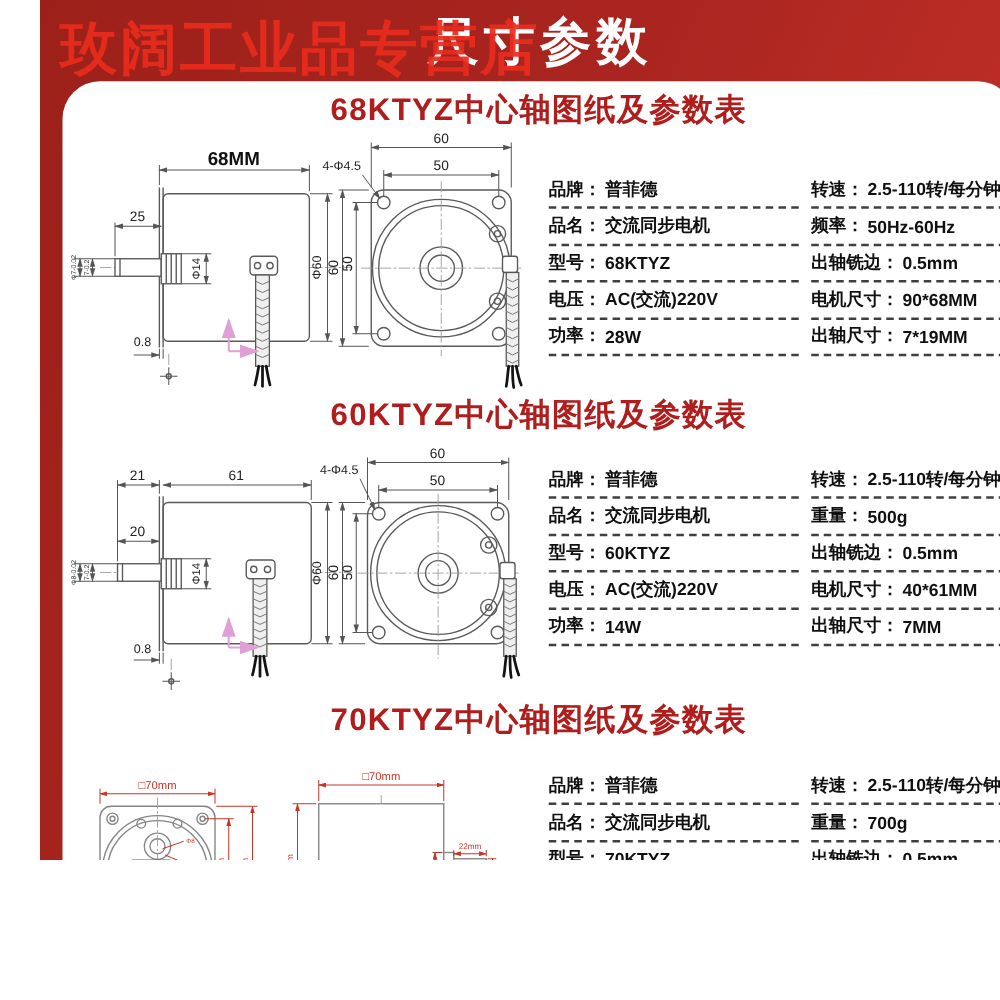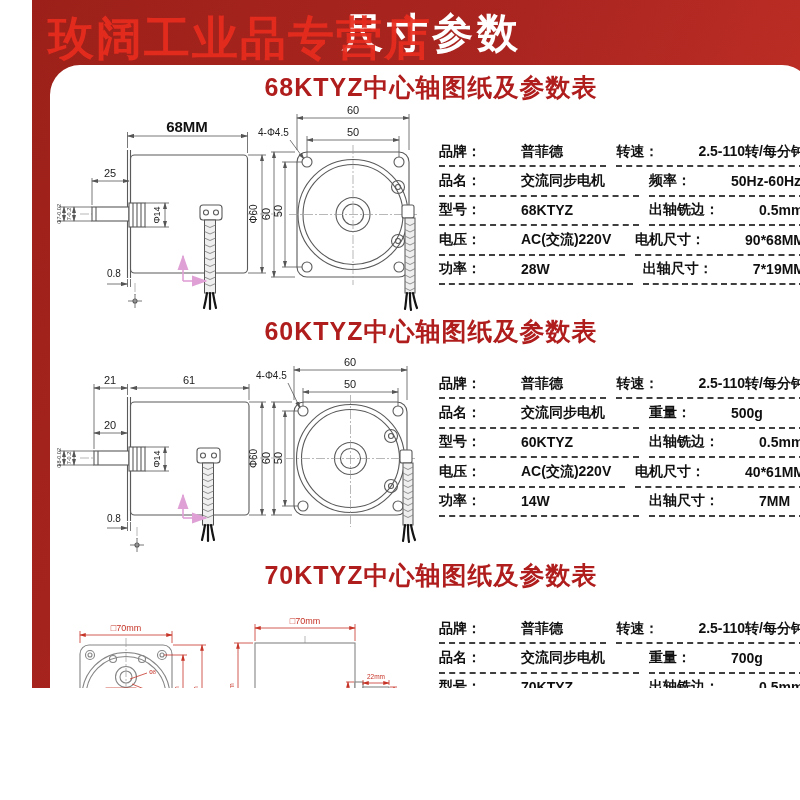--- a/index.html
+++ b/index.html
@@ -14,21 +14,21 @@
   .wm-bottom{left:352px;top:689px;font-size:50px;letter-spacing:2px;}
   .card{position:absolute;left:18px;top:65px;width:762px;height:710px;
     background:#ffffff;border-radius:30px;z-index:1;}
   .sec-title{position:absolute;left:0;width:100%;text-align:center;color:#b01d1d;
     font-weight:bold;font-size:25px;letter-spacing:1px;}
   .st1{top:6px;} .st2{top:250px;} .st3{top:494px;}
   .tbl{position:absolute;left:389px;width:366px;}
   .tb1{top:73px;} .tb2{top:305px;} .tb3{top:550px;}
   .trow{display:flex;height:29.4px;}
   .tcell{display:flex;align-items:center;border-bottom:2px dashed #3f3f3f;
-    font-weight:700;font-size:14px;color:#101010;white-space:nowrap;gap:37px;}
+    font-weight:700;font-size:14px;color:#101010;white-space:nowrap;}
   .tc-l{width:200px;margin-right:10px;}
   .tc-r{flex:1;}
   .tcell .val{margin-left:3px;}
   svg{position:absolute;left:0;overflow:visible;}
   .sv1{top:38px;} .sv2{top:290px;} .sv3{top:535px;}
   .ln{stroke:#5a5a5a;stroke-width:1.1;fill:none;}
   .lnf{stroke:#5a5a5a;stroke-width:1.1;fill:#ffffff;}
   .ln3{stroke:#858585;stroke-width:1.1;fill:none;}
   .ln3f{stroke:#858585;stroke-width:1.1;fill:#ffffff;}
   .cl{stroke:#9a9a9a;stroke-width:.7;stroke-dasharray:9 2 2 2;fill:none;}

